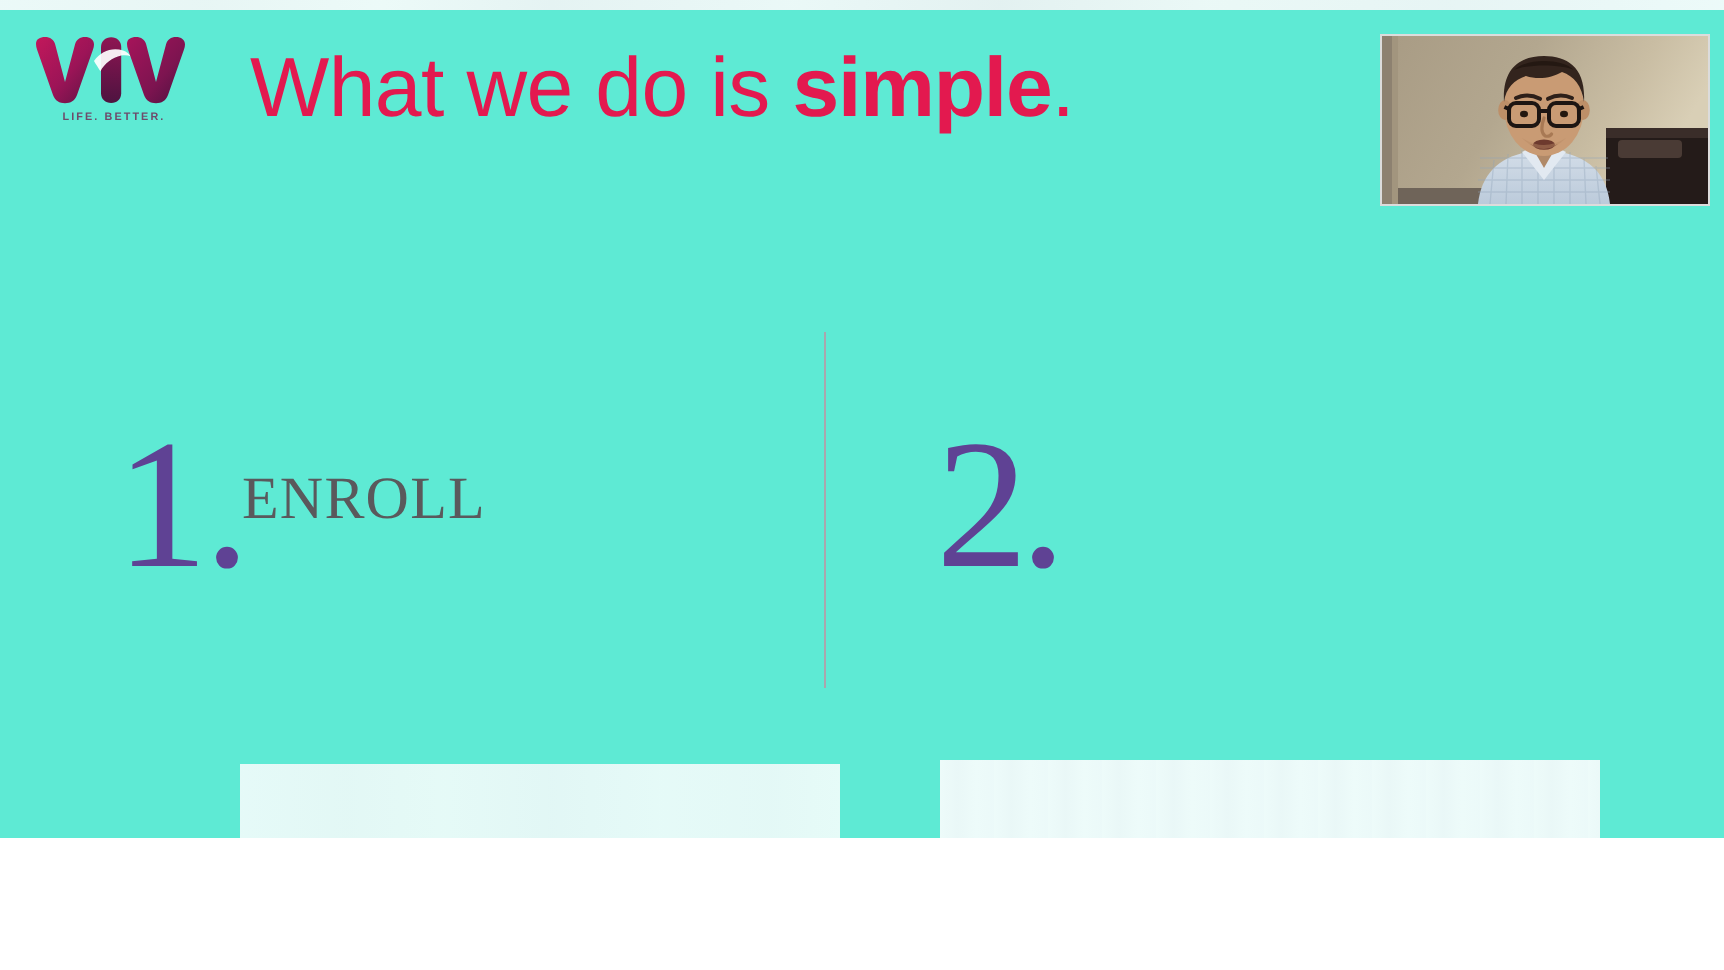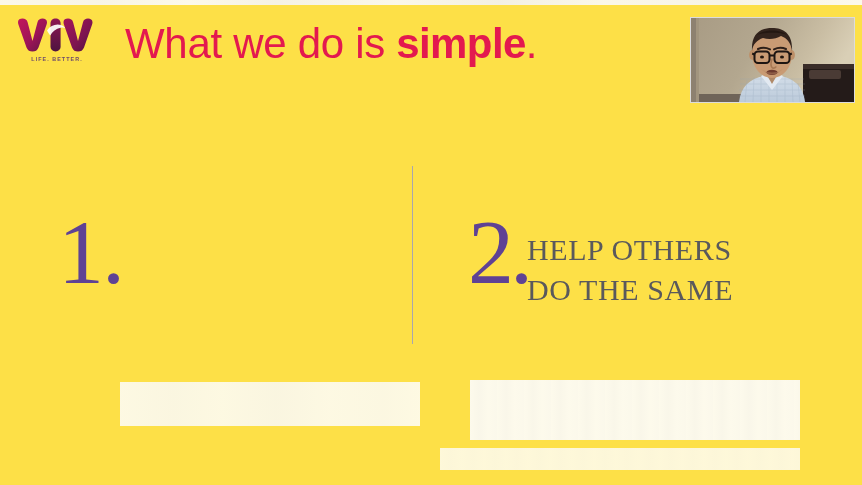--- a/index.html
+++ b/index.html
@@ -13,22 +13,22 @@
   body {
     background: #ffffff;
     font-family: "Liberation Sans", sans-serif;
     position: relative;
   }
 
   #slide {
     position: absolute;
     inset: 0;
     width: 862px;
-    height: 485px;
-    background: #fde047;
+    height: 419px;
+    background: #5eead4;
     overflow: hidden;
   }
 
   
   .top-band {
     position: absolute;
     top: 0; left: 0;
     width: 862px;
     height: 5px;
     background: linear-gradient(90deg,
@@ -302,28 +302,25 @@
         <path d="M70 51 q11 7 22 0 q-11 11 -22 0 Z" fill="#b98a64" opacity="0.45"></path>
       </g>
     </svg>
   </div>
 
   <div class="divider"></div>
 
   <div class="point point-1">
     <div class="point-num">1.</div>
     <div class="point-text">
+      <span class="ln">ENROLL</span>
     </div>
   </div>
 
   <div class="point point-2">
     <div class="point-num point-num-2">2.</div>
-    <div class="point-text">
-      <span class="ln">HELP OTHERS</span>
-      <span class="ln">DO THE SAME</span>
-    </div>
   </div>
 
   <div class="ghost ghost-left"></div>
   <div class="ghost ghost-right"></div>
   <div class="ghost ghost-strip"></div>
 
 </div>
 
 </body></html>

